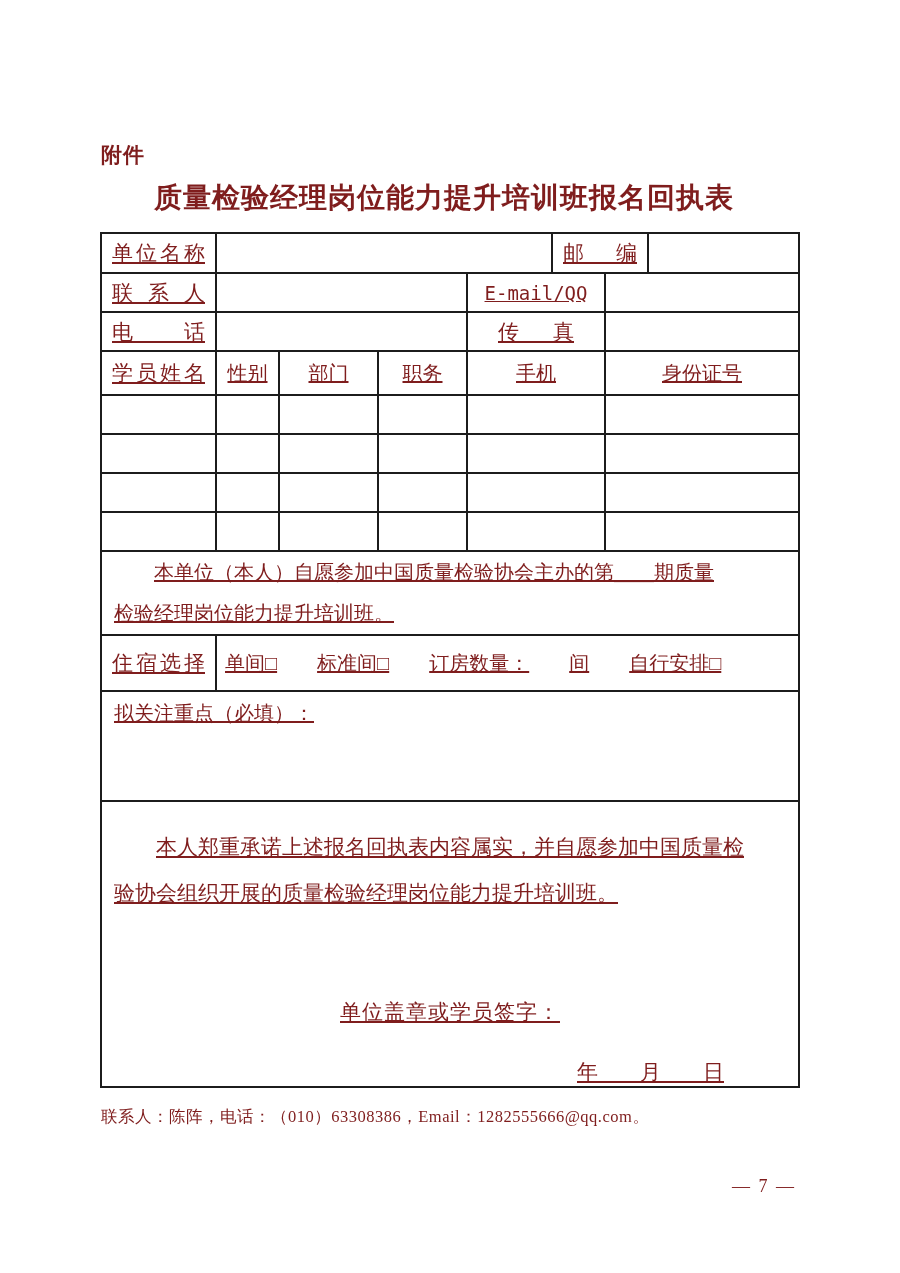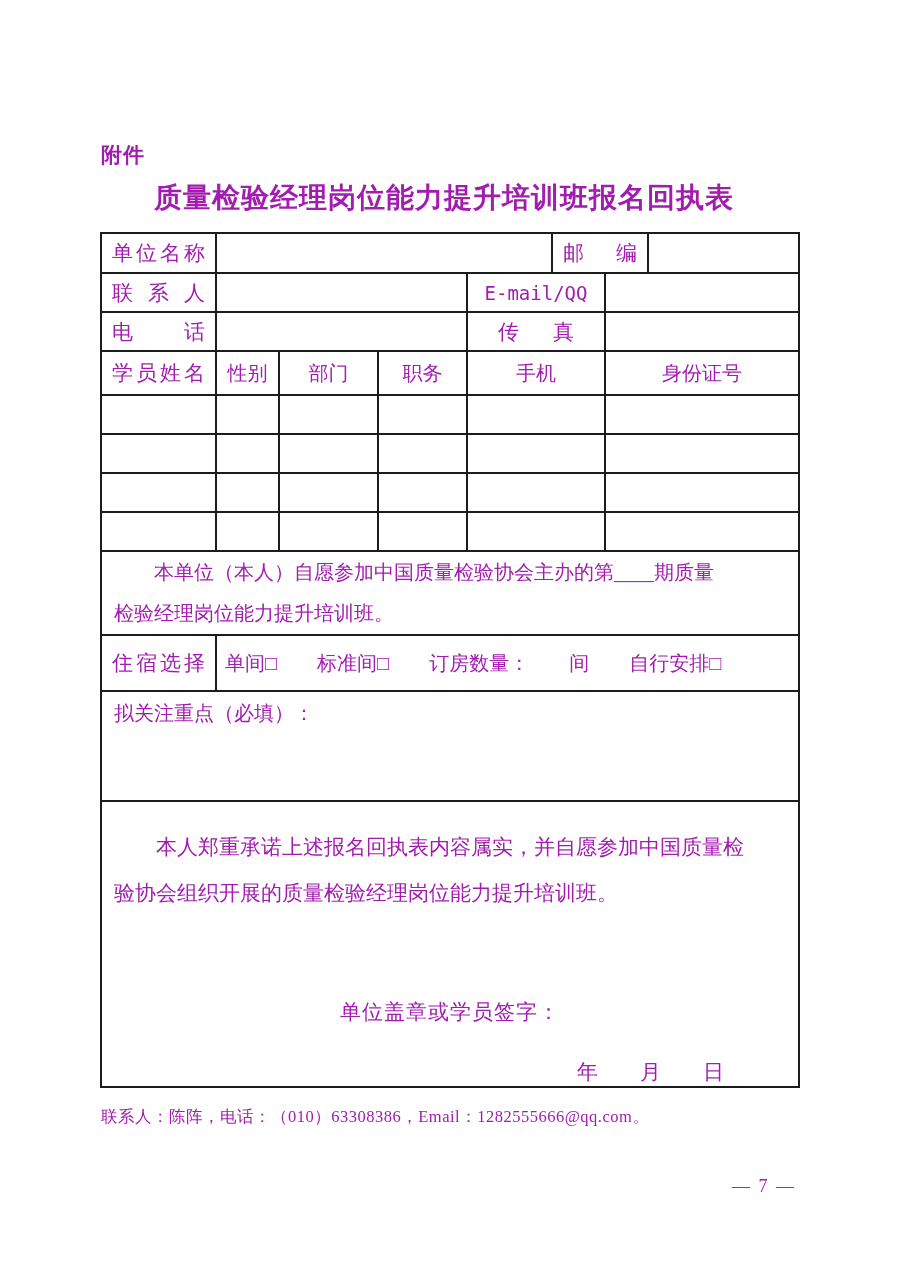--- a/index.html
+++ b/index.html
@@ -4,21 +4,21 @@
 <style>
   * { margin: 0; padding: 0; box-sizing: border-box; }
   html, body { background: #e8e8e8; }
   .page {
     position: relative;
     width: 900px;
     height: 1273px;
     background: #ffffff;
     margin: 0 auto;
     font-family: "Liberation Serif", "DejaVu Serif", serif;
-    color: #a21caf;
+    color: #7f1d1d;
     overflow: hidden;
   }
   .attachment {
     position: absolute;
     left: 101px;
     top: 141px;
     font-family: "DejaVu Sans", "Liberation Sans", sans-serif;
     font-weight: 700;
     font-size: 21px;
     letter-spacing: 1px;
@@ -34,20 +34,21 @@
     font-size: 28px;
     letter-spacing: 1px;
   }
   .form-table {
     position: absolute;
     left: 100px;
     top: 232px;
     width: 698px;
     border-collapse: collapse;
     table-layout: fixed;
+    text-decoration: underline;
   }
   .form-table td {
     border: 2px solid #1c1c1c;
     font-size: 20px;
     vertical-align: middle;
     overflow: hidden;
   }
   td.lbl {
     padding: 0 10px;
     text-align: justify;

